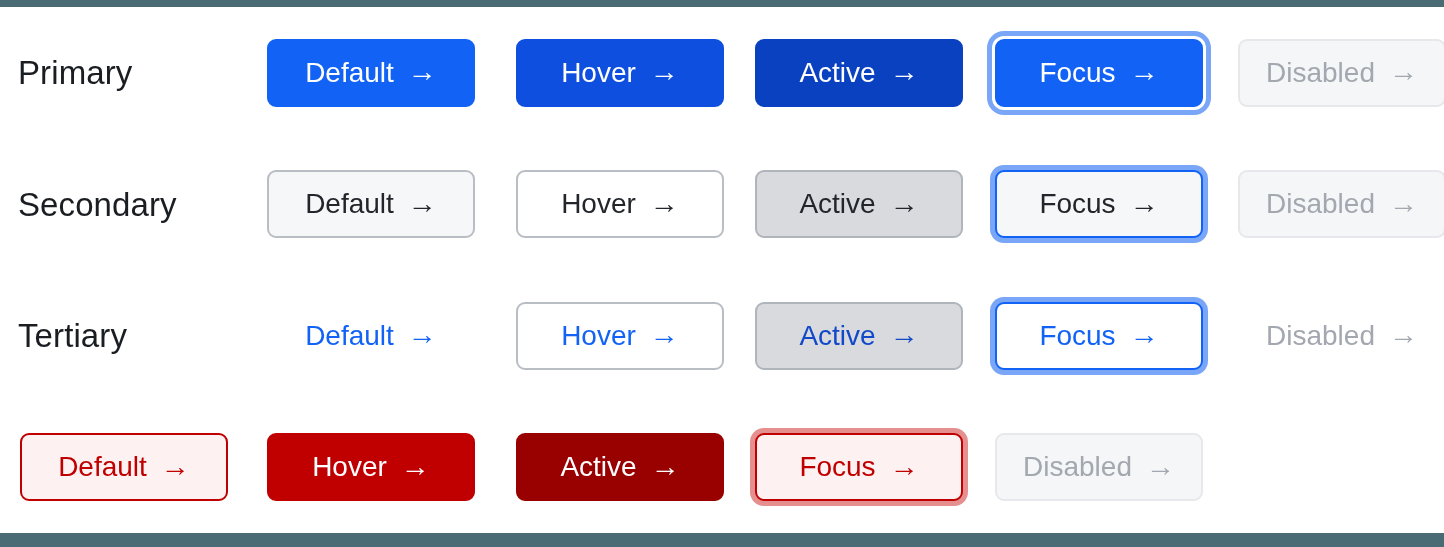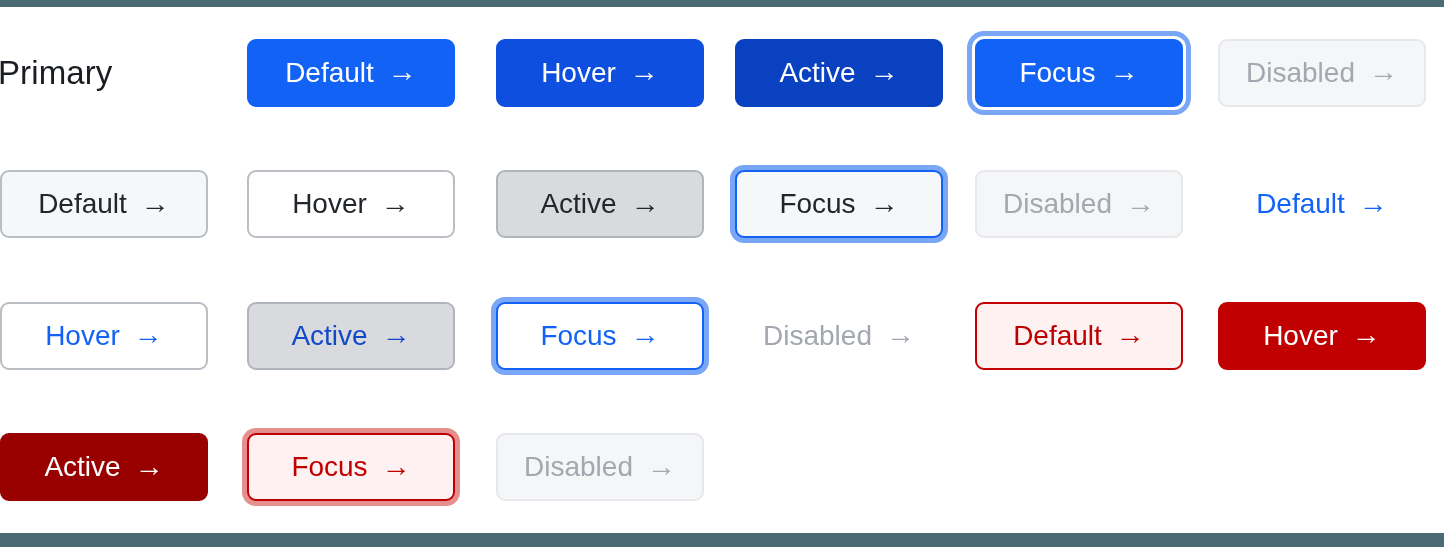--- a/index.html
+++ b/index.html
@@ -46,20 +46,21 @@
     padding-left: 0;
     margin-left: -2px;
     white-space: nowrap;
     letter-spacing: 0.1px;
   }
 
   .cell {
     display: flex;
     align-items: center;
     justify-content: flex-start;
+    margin-left: 20px;
   }
 
   
   .btn {
     box-sizing: border-box;
     display: inline-flex;
     align-items: center;
     justify-content: center;
     gap: 14px;
     height: 68px;
@@ -167,20 +168,23 @@
     </button>
   </div>
   <div class="cell">
     <button class="btn primary-disabled" disabled="">
       <span class="lbl">Disabled</span>
       <span class="arrow">→</span>
     </button>
   </div>
 
   <div class="cell">
+    <span class="row-label">Secondary</span>
+  </div>
+  <div class="cell">
     <button class="btn secondary-default">
       <span class="lbl">Default</span>
       <span class="arrow">→</span>
     </button>
   </div>
   <div class="cell">
     <button class="btn secondary-hover">
       <span class="lbl">Hover</span>
       <span class="arrow">→</span>
     </button>
@@ -198,20 +202,23 @@
     </button>
   </div>
   <div class="cell">
     <button class="btn secondary-disabled" disabled="">
       <span class="lbl">Disabled</span>
       <span class="arrow">→</span>
     </button>
   </div>
 
   <div class="cell">
+    <span class="row-label">Tertiary</span>
+  </div>
+  <div class="cell">
     <button class="btn tertiary-default">
       <span class="lbl">Default</span>
       <span class="arrow">→</span>
     </button>
   </div>
   <div class="cell">
     <button class="btn tertiary-hover">
       <span class="lbl">Hover</span>
       <span class="arrow">→</span>
     </button>

